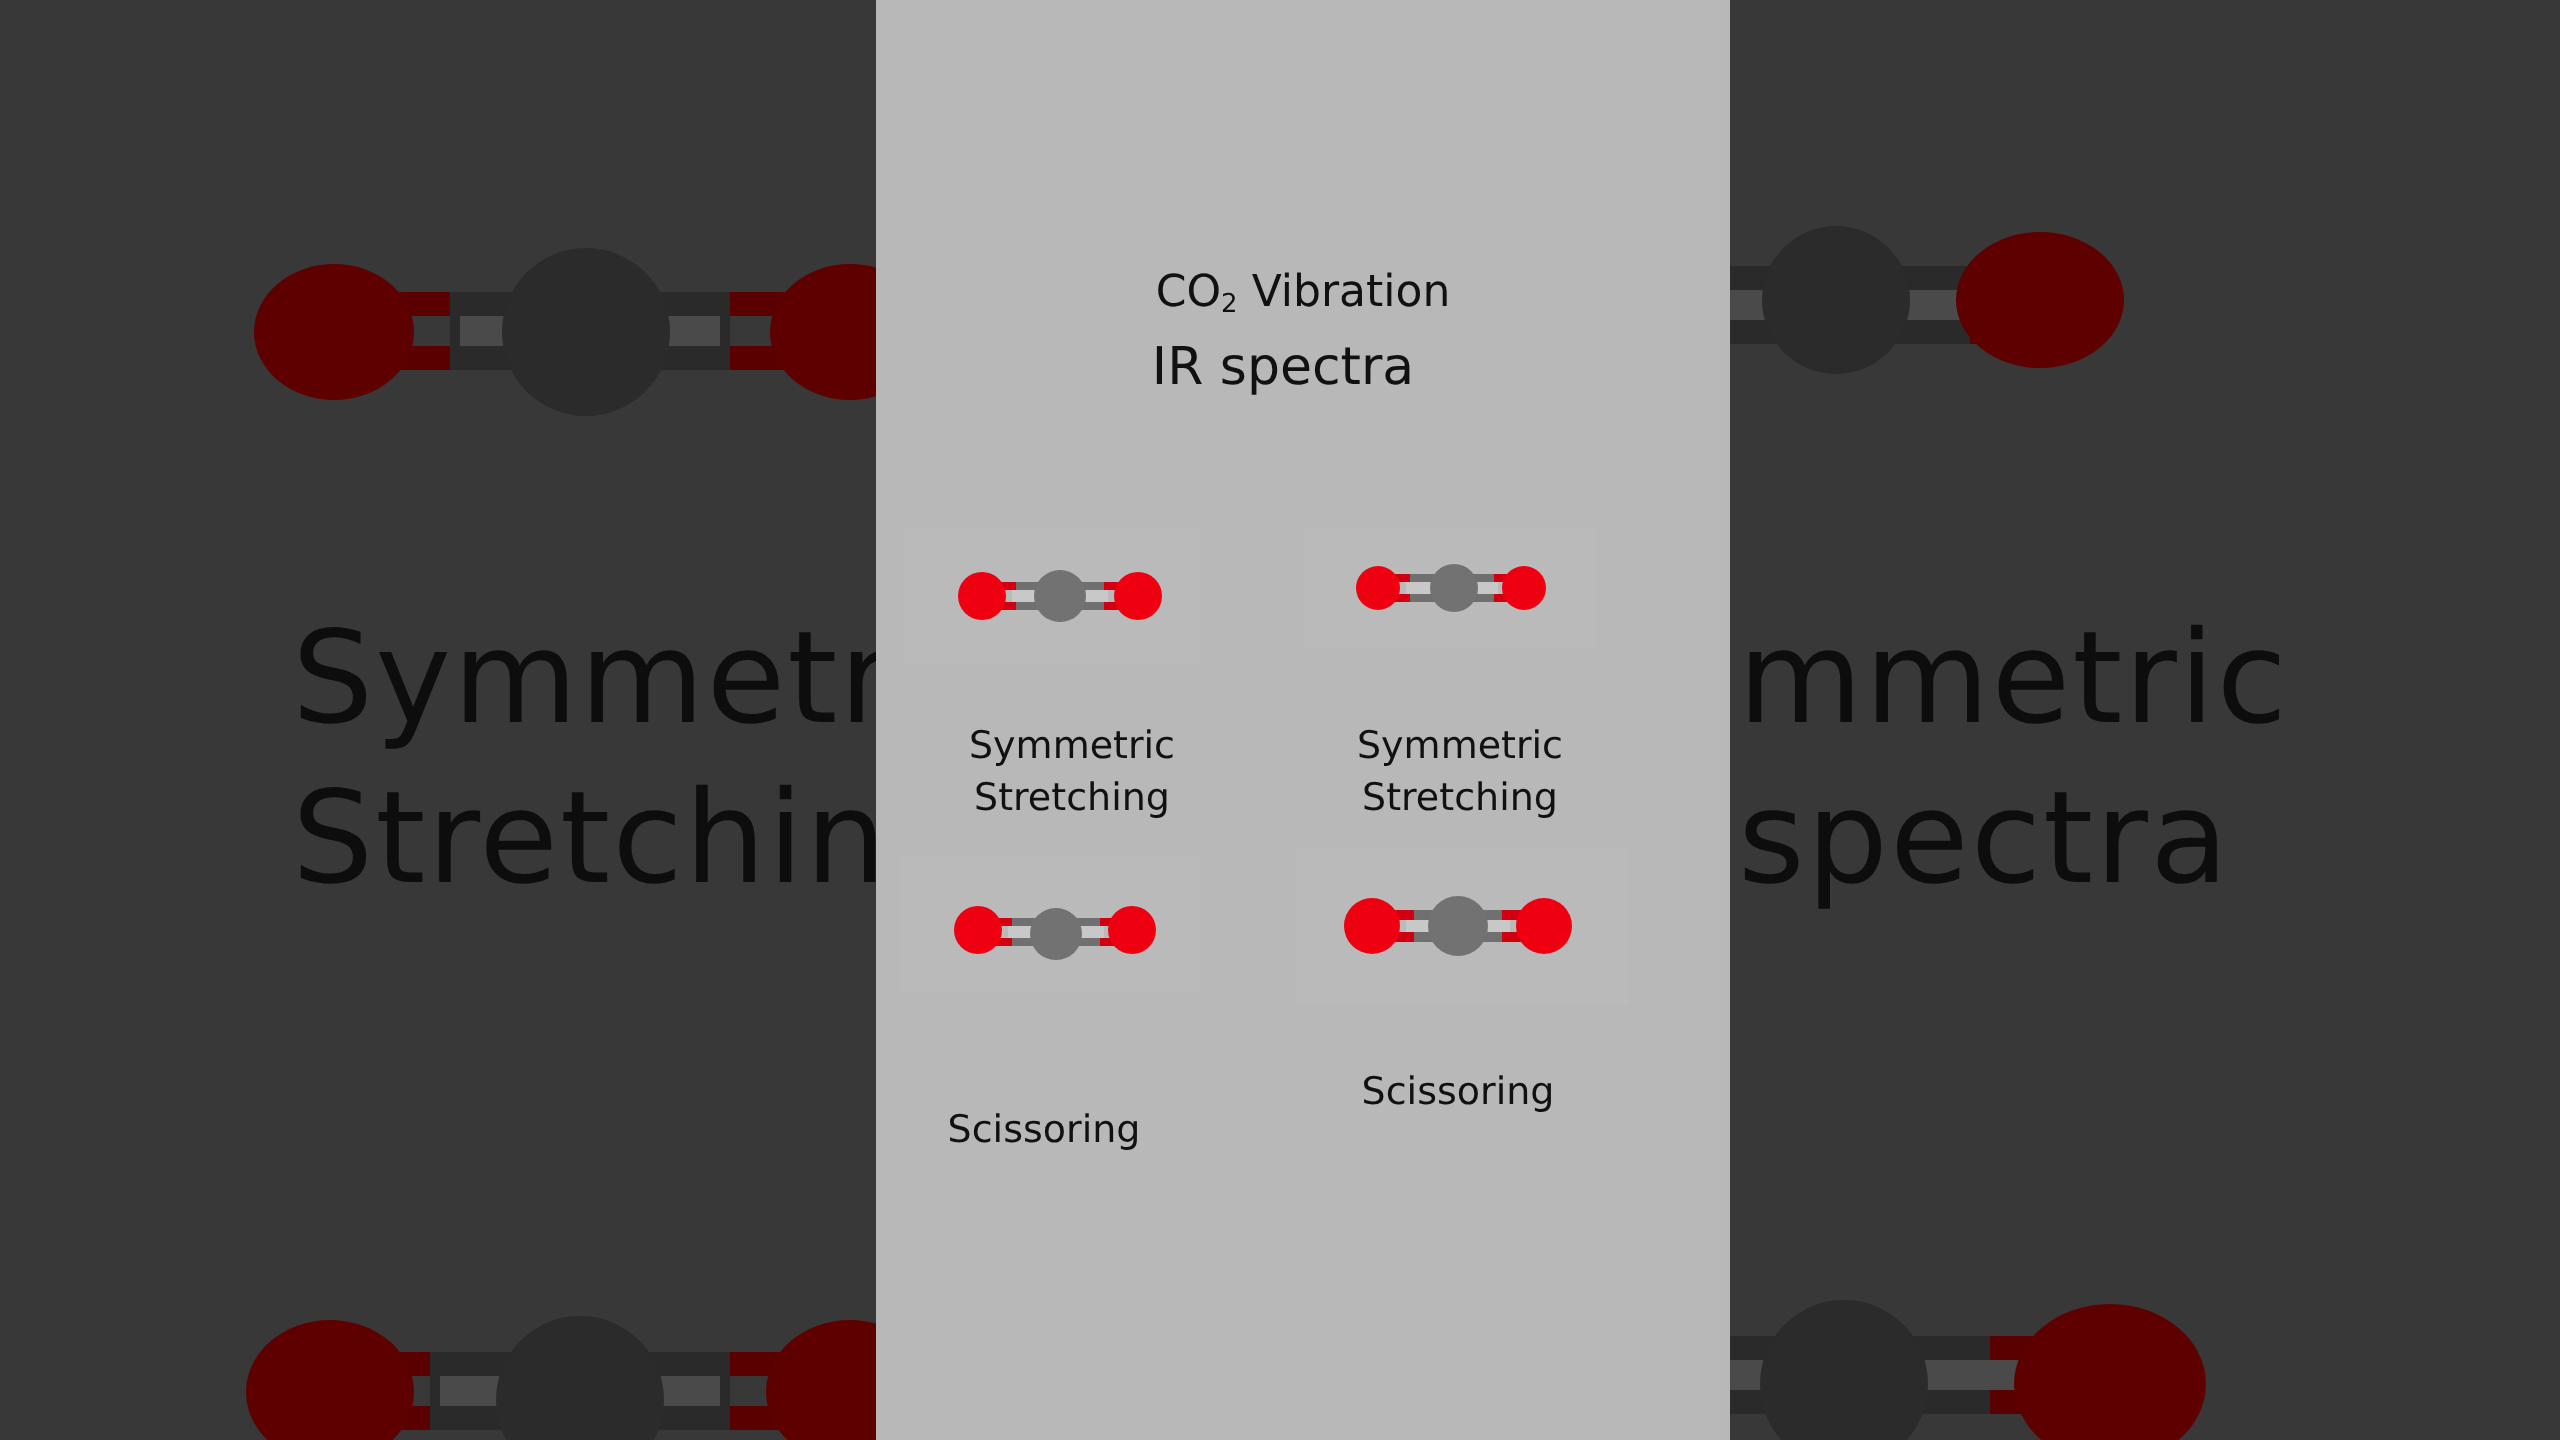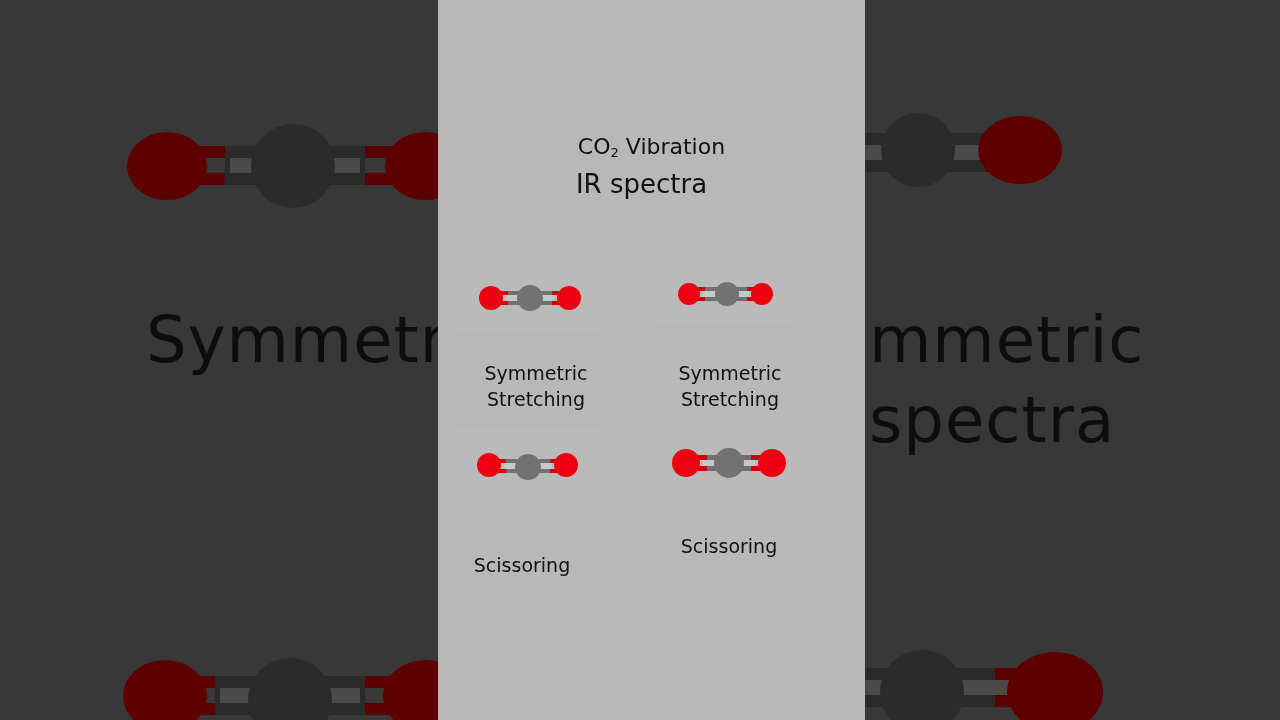--- a/index.html
+++ b/index.html
@@ -53,20 +53,21 @@
   <svg class="bg-mol" style="left:840px;top:105px" width="230" height="95" viewBox="0 0 230 95">
     <rect x="0" y="28" width="170" height="12" fill="#5a0000"></rect>
     <rect x="0" y="55" width="170" height="12" fill="#5a0000"></rect>
     <rect x="15" y="28" width="130" height="39" fill="#2a2a2a"></rect>
     <rect x="0" y="40" width="150" height="15" fill="#4a4a4a"></rect>
     <circle cx="78" cy="45" r="37" fill="#2b2b2b"></circle>
     <ellipse cx="180" cy="45" rx="42" ry="34" fill="#5e0000"></ellipse>
   </svg>
   <div class="bg-text" style="left:146px;top:300px">
     <div>Symmetri</div>
+    <div>Stretchin</div>
   </div>
   <div class="bg-text" style="left:869px;top:300px">
     <div>mmetric</div>
     <div>spectra</div>
   </div>
   <svg class="bg-mol" style="left:120px;top:648px" width="325" height="95" viewBox="0 0 325 95">
     <rect x="65" y="28" width="250" height="12" fill="#5a0000"></rect>
     <rect x="65" y="55" width="250" height="12" fill="#5a0000"></rect>
     <rect x="95" y="28" width="150" height="39" fill="#2a2a2a"></rect>
     <rect x="100" y="40" width="140" height="15" fill="#4a4a4a"></rect>

